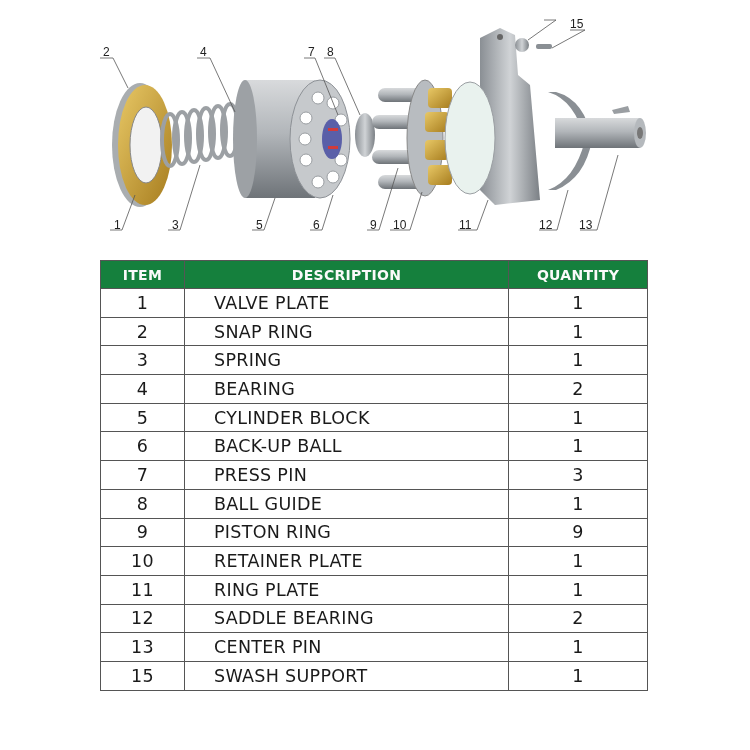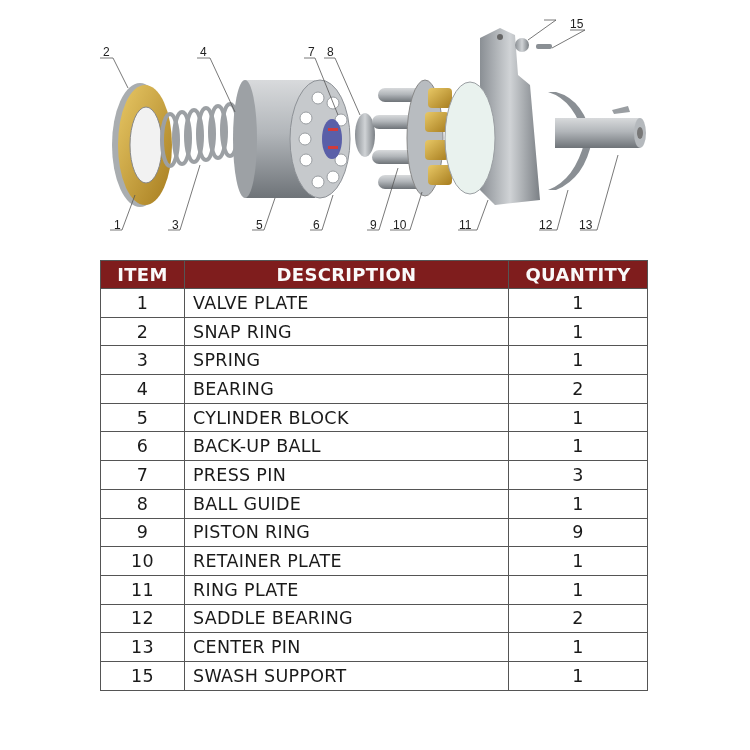--- a/index.html
+++ b/index.html
@@ -1,23 +1,23 @@
 <!DOCTYPE html>
 <html><head>
 <meta charset="utf-8">
 <style>
   html, body { margin:0; padding:0; background:#ffffff; }
   body { width:750px; height:750px; position:relative; overflow:hidden; font-family:"DejaVu Sans", sans-serif; }
   .diagram { position:absolute; left:0; top:0; width:750px; height:245px; }
   .callout { position:absolute; font-size:12px; color:#222; font-family:"Liberation Sans", sans-serif; }
   .parts-table { position:absolute; left:100px; top:260px; width:547px; border-collapse:collapse; table-layout:fixed; }
   .parts-table th, .parts-table td { border:1px solid #555; height:27.7px; padding:0; font-size:17.5px; color:#1a1a1a; letter-spacing:0.3px; }
-  .parts-table th { background:#7f1d1d; color:#fafafa; font-weight:bold; font-size:18px; height:27px; }
+  .parts-table th { background:#15803d; color:#fafafa; font-weight:bold; font-size:14px; height:27px; }
   .parts-table td.c-item, .parts-table td.c-qty { text-align:center; }
-  .parts-table td.c-desc { text-align:left; padding-left:8px; }
+  .parts-table td.c-desc { text-align:left; padding-left:29px; }
 </style>
 </head>
 <body>
 
 <div class="diagram">
   <svg width="750" height="245" viewBox="0 0 750 245">
     <defs>
       <linearGradient id="steelV" x1="0" y1="0" x2="0" y2="1">
         <stop offset="0" stop-color="#d8dadc"></stop>
         <stop offset="0.45" stop-color="#b2b6ba"></stop>

